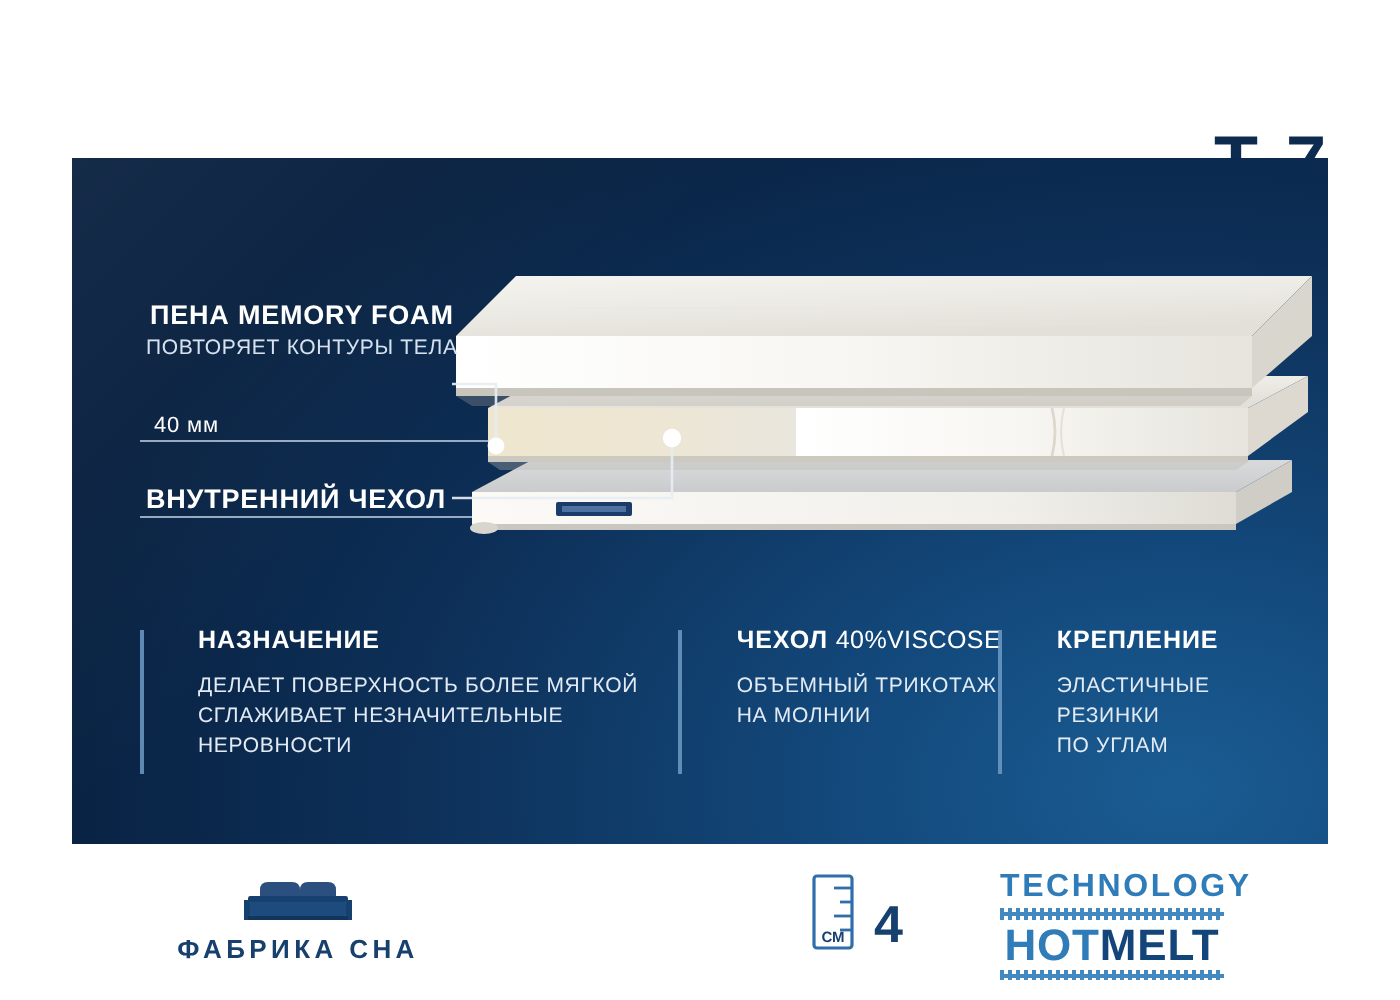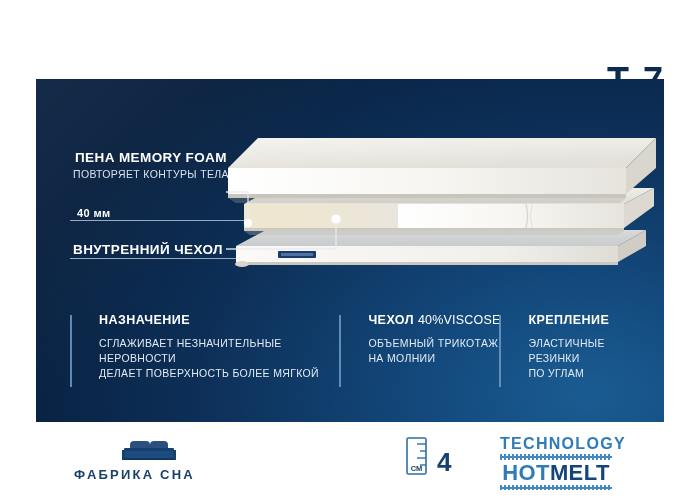--- a/index.html
+++ b/index.html
@@ -67,21 +67,21 @@
   .lbl-foam .h {
     font-size:13.5px; font-weight:bold; color:#ffffff;
     letter-spacing:0.4px; line-height:1.15;
   }
   .lbl-foam .s {
     font-size:10.5px; color:#d7e2ef; letter-spacing:0.35px;
     line-height:1.28; margin-top:2px; font-weight:500;
   }
   .lbl-mm {
     position:absolute; left:41px; top:128px;
-    font-size:11px; color:#ffffff; letter-spacing:0.4px; z-index:3;font-weight:bold;
+    font-size:11px; color:#ffffff; letter-spacing:0.4px; z-index:3;
   }
   .lbl-cover {
     position:absolute; left:37px; top:163px; z-index:3;
     font-size:13.5px; font-weight:bold; color:#ffffff; letter-spacing:0.4px;
   }
 
   .leader {
     position:absolute;
     height:1px;
     background:rgba(205,222,240,0.72);
@@ -114,21 +114,21 @@
     font-size:10.5px; color:#e2eaf4; letter-spacing:0.35px;
     line-height:1.45;
   }
 
   
   .footer {
     position:absolute;
     left:0; right:0; top:422px; height:78px;
   }
 
-  .brand { position:absolute; left:74px; top:14px; width:150px; text-align:left; }
+  .brand { position:absolute; left:74px; top:14px; width:150px; text-align:center; }
   .brand .bed { width:66px; height:28px; margin:0 auto 3px; display:block; }
   .brand .nm {
     font-size:13px; font-weight:bold; color:#18406d;
     letter-spacing:2.2px;
   }
 
   .cmbadge { position:absolute; left:404px; top:15px; display:flex; align-items:flex-end; gap:7px; }
   .cmbadge svg { display:block; }
   .cmbadge .num {
     font-size:26px; font-weight:bold; color:#16406e; line-height:1;
@@ -255,22 +255,22 @@
       <circle cx="22" cy="89" r="4.2" fill="#ffffff"></circle>
       <circle cx="110" cy="85" r="4.6" fill="#ffffff"></circle>
     </svg>
   </div>
 
   <div class="features">
     <div class="feat c1">
       <div class="h">
         <span>НАЗНАЧЕНИЕ</span>
       </div>
+      <div class="b">ДЕЛАЕТ ПОВЕРХНОСТЬ БОЛЕЕ МЯГКОЙ</div>
       <div class="b">СГЛАЖИВАЕТ НЕЗНАЧИТЕЛЬНЫЕ НЕРОВНОСТИ</div>
-      <div class="b">ДЕЛАЕТ ПОВЕРХНОСТЬ БОЛЕЕ МЯГКОЙ</div>
     </div>
 
     <div class="feat c2">
       <div class="h">
         <span>ЧЕХОЛ</span>
         <span class="reg">40%VISCOSE</span>
       </div>
       <div class="b">ОБЪЕМНЫЙ ТРИКОТАЖ</div>
       <div class="b">НА МОЛНИИ</div>
     </div>

